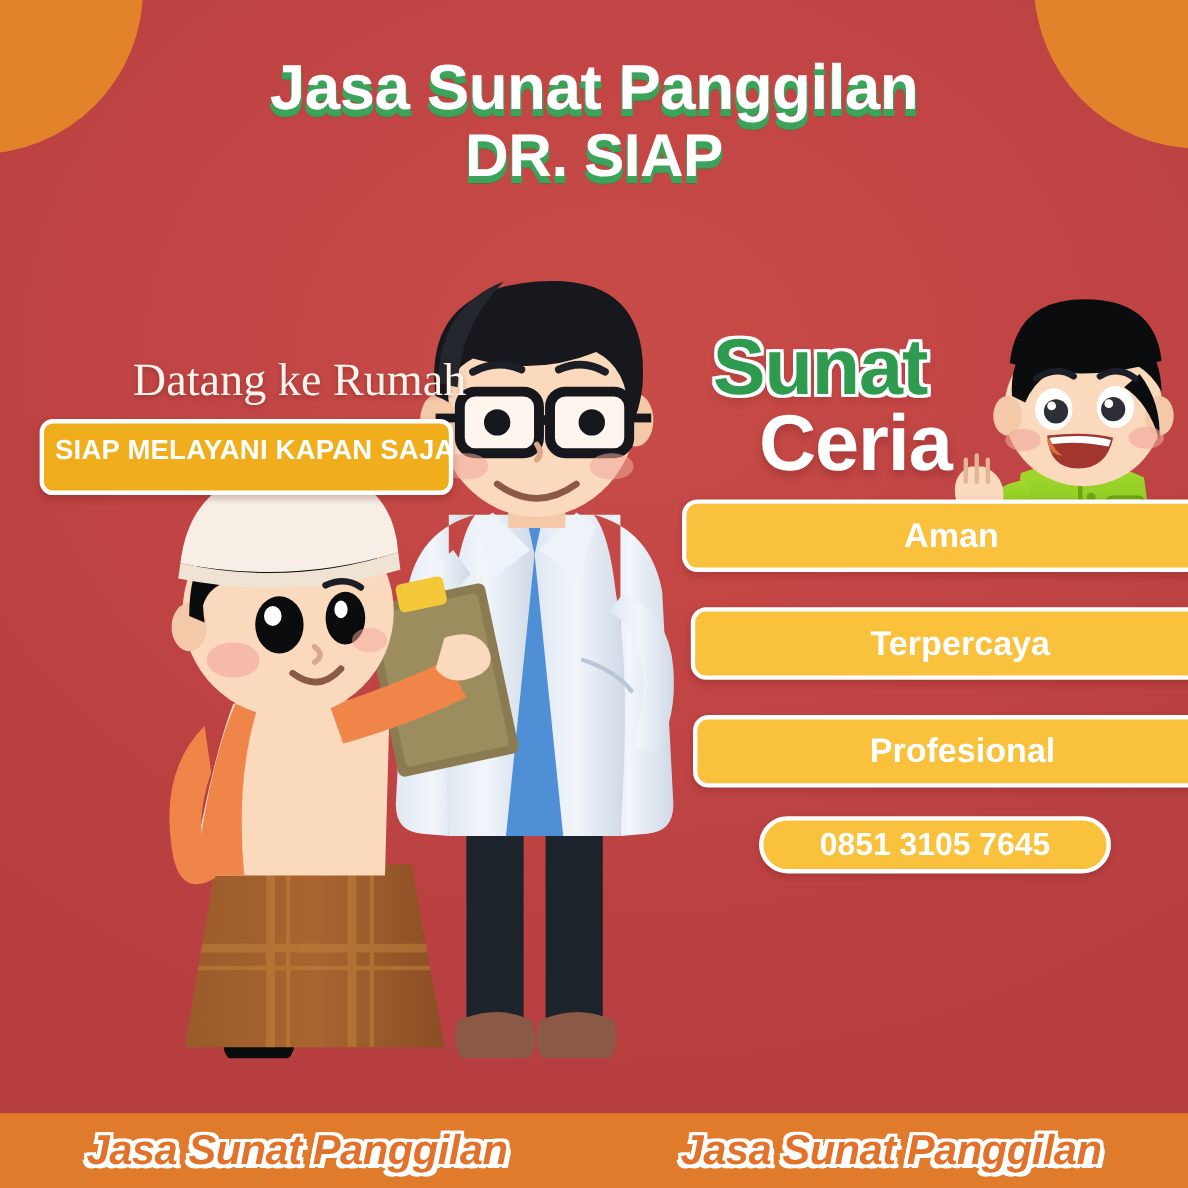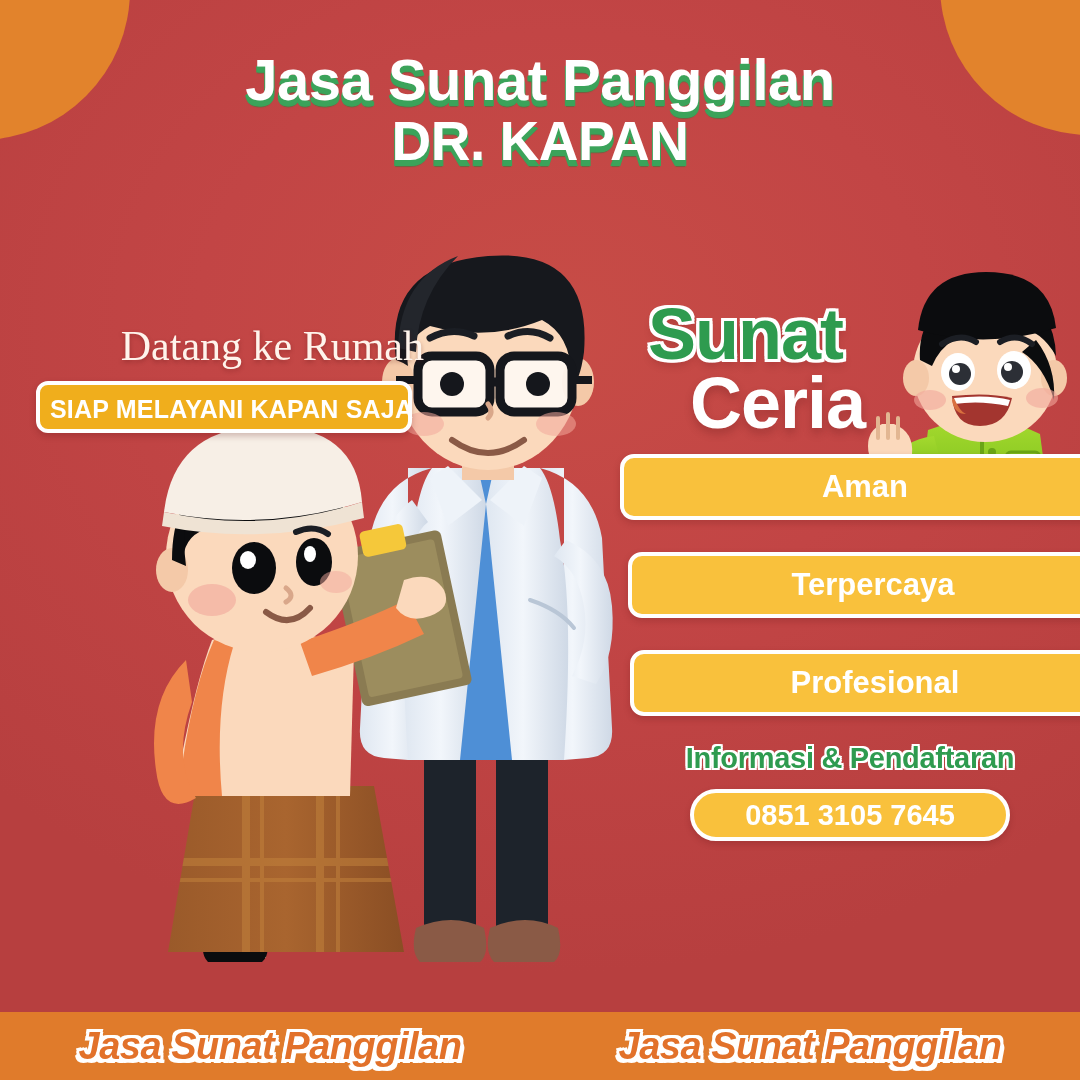--- a/index.html
+++ b/index.html
@@ -49,21 +49,21 @@
     text-shadow:0 2px 4px rgba(90,20,20,.35);
   }
   .badge-siap{
     display:block;margin:0 12px;
     background:#F0AE1C;
     border:4px solid #FFFFFF;
     border-radius:12px;
     color:#FFFFFF;
     font-size:25px;font-weight:bold;
     letter-spacing:.2px;
-    padding:10px 10px 5px;
+    padding:10px 10px 22px;
     text-align:center;
     white-space:nowrap;
     box-shadow:0 3px 6px rgba(90,20,20,.25);
   }
 
   
   .right-col{ position:absolute;left:620px;top:300px;width:500px;z-index:6; }
   .sunat-ceria{ margin:0 0 16px 28px; line-height:.96; }
   .sc-1{
     font-size:72px;font-weight:bold;color:#2E9B4F;letter-spacing:-1px;
@@ -138,21 +138,21 @@
 </head>
 <body>
 
 <div class="poster">
 
   <div class="corner-circle left"></div>
   <div class="corner-circle right"></div>
 
   <div class="headline">
     <div class="line l1">Jasa Sunat Panggilan</div>
-    <div class="line l2">DR. KAPAN</div>
+    <div class="line l2">DR. SIAP</div>
   </div>
 
   <svg class="art" viewBox="0 0 1080 1080">
     <defs>
       <linearGradient id="coatG" x1="0" y1="0" x2="1" y2="0">
         <stop offset="0" stop-color="#dfe7f1"></stop>
           <stop offset=".45" stop-color="#f2f6fb"></stop>
           <stop offset="1" stop-color="#cfd9e6"></stop>
       </linearGradient>
       <linearGradient id="sarongG" x1="0" y1="0" x2="1" y2="0">
@@ -333,21 +333,20 @@
       <div class="sc-2">Ceria</div>
     </div>
 
     <div class="pill-list">
       <div class="pill p1">Aman</div>
       <div class="pill p2">Terpercaya</div>
       <div class="pill p3">Profesional</div>
     </div>
 
     <div class="contact">
-      <div class="contact-title">Informasi &amp; Pendaftaran</div>
       <div class="contact-pill">0851 3105 7645</div>
     </div>
   </div>
 
   <div class="footer">
     <div class="footer-text">Jasa Sunat Panggilan</div>
     <div class="footer-text">Jasa Sunat Panggilan</div>
   </div>
 
 </div>

